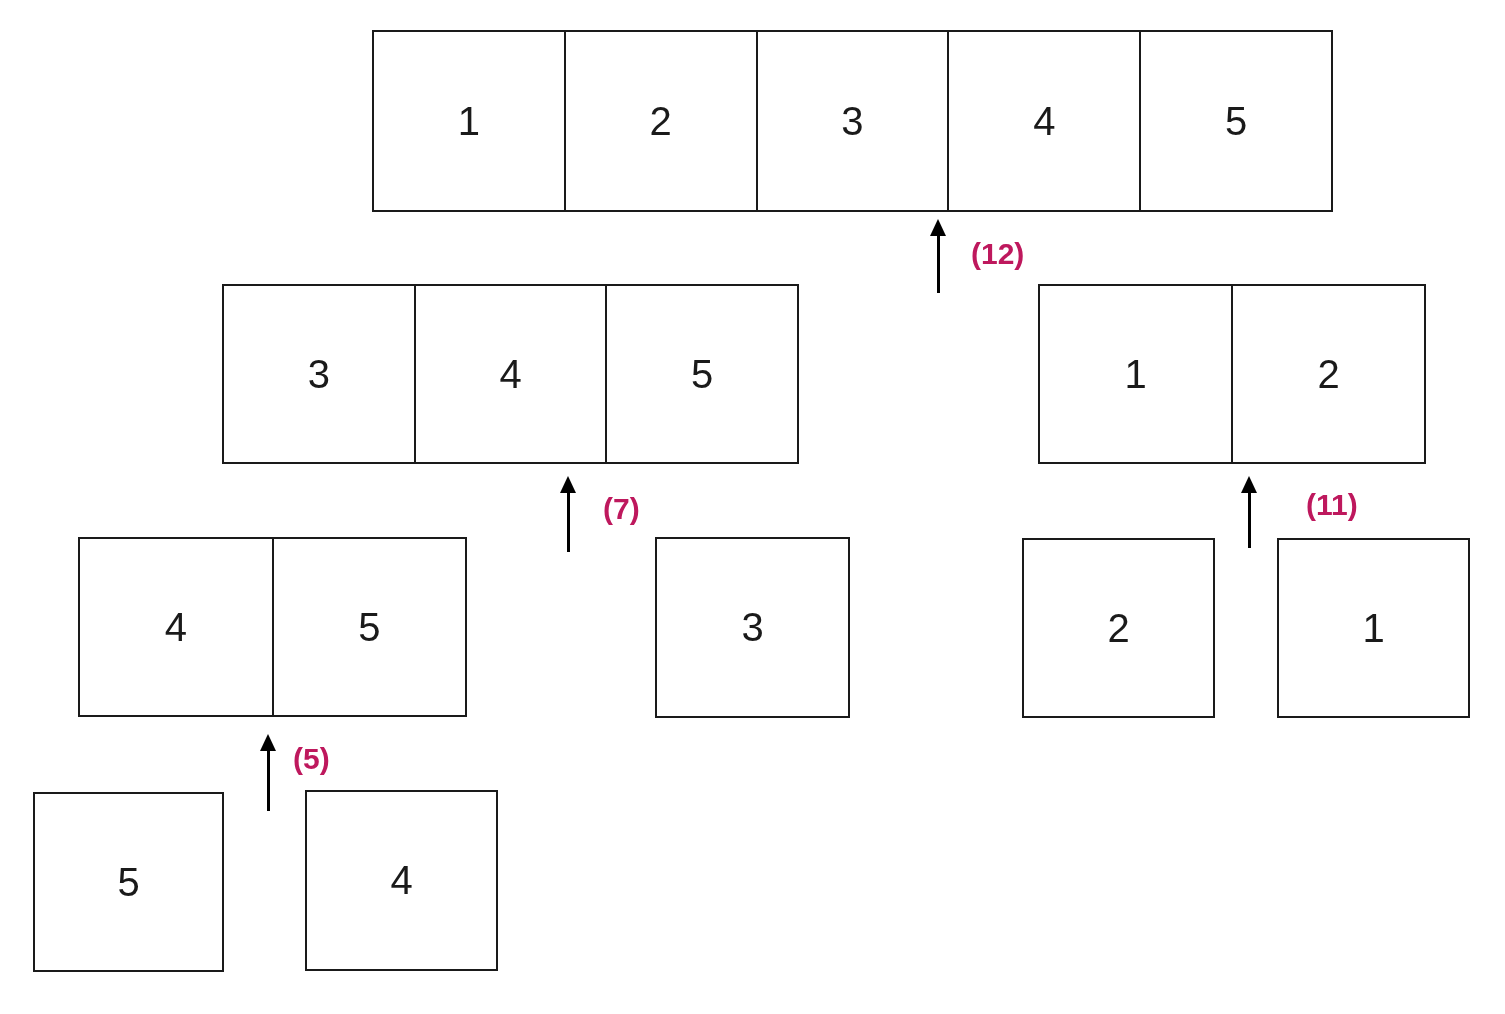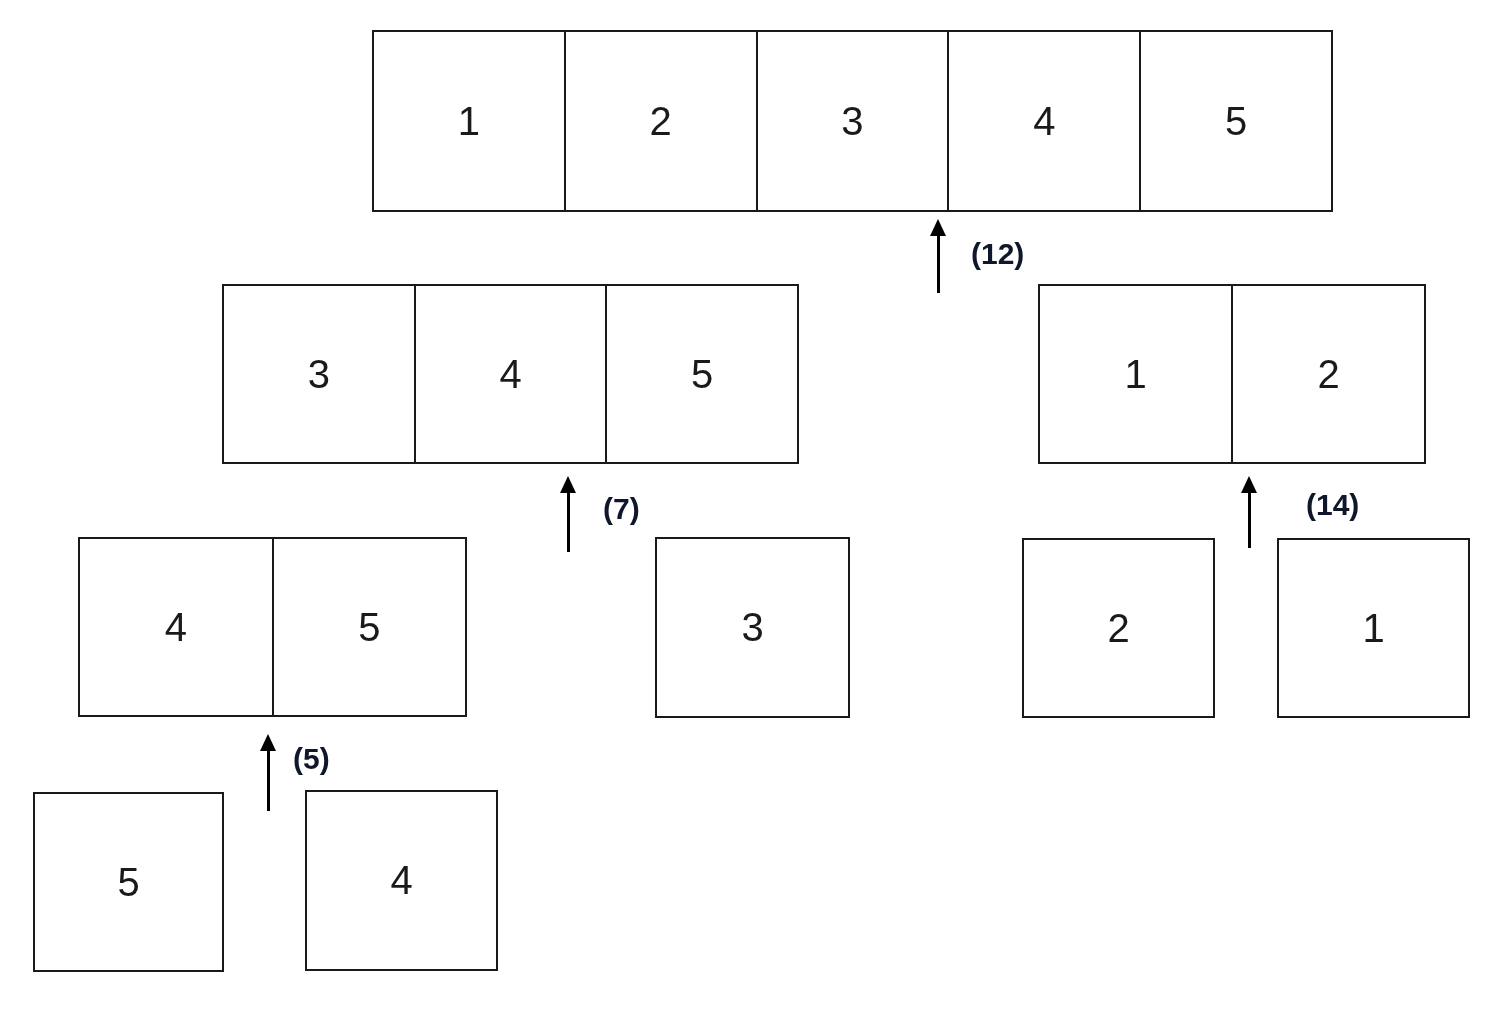--- a/index.html
+++ b/index.html
@@ -51,21 +51,21 @@
   }
   .arrow .stem {
     width: 3px;
     flex: 1;
     background: #000000;
   }
   .step-label {
     position: absolute;
     font-size: 30px;
     font-weight: bold;
-    color: #0f172a;
+    color: #be185d;
     white-space: nowrap;
   }
 </style>
 </head>
 <body>
 
 <div class="canvas">
 
   <div class="array" style="left:372px; top:30px; width:961px; height:182px;">
     <div class="cell">1</div>
@@ -95,21 +95,21 @@
   <div class="arrow" style="left:558px; top:476px; height:76px;">
     <div class="head"></div>
     <div class="stem"></div>
   </div>
   <div class="step-label" style="left:603px; top:492px;">(7)</div>
 
   <div class="arrow" style="left:1239px; top:476px; height:72px;">
     <div class="head"></div>
     <div class="stem"></div>
   </div>
-  <div class="step-label" style="left:1306px; top:488px;">(14)</div>
+  <div class="step-label" style="left:1306px; top:488px;">(11)</div>
 
   <div class="array" style="left:78px; top:537px; width:389px; height:180px;">
     <div class="cell">4</div>
     <div class="cell">5</div>
   </div>
 
   <div class="array" style="left:655px; top:537px; width:195px; height:181px;">
     <div class="cell">3</div>
   </div>
 

